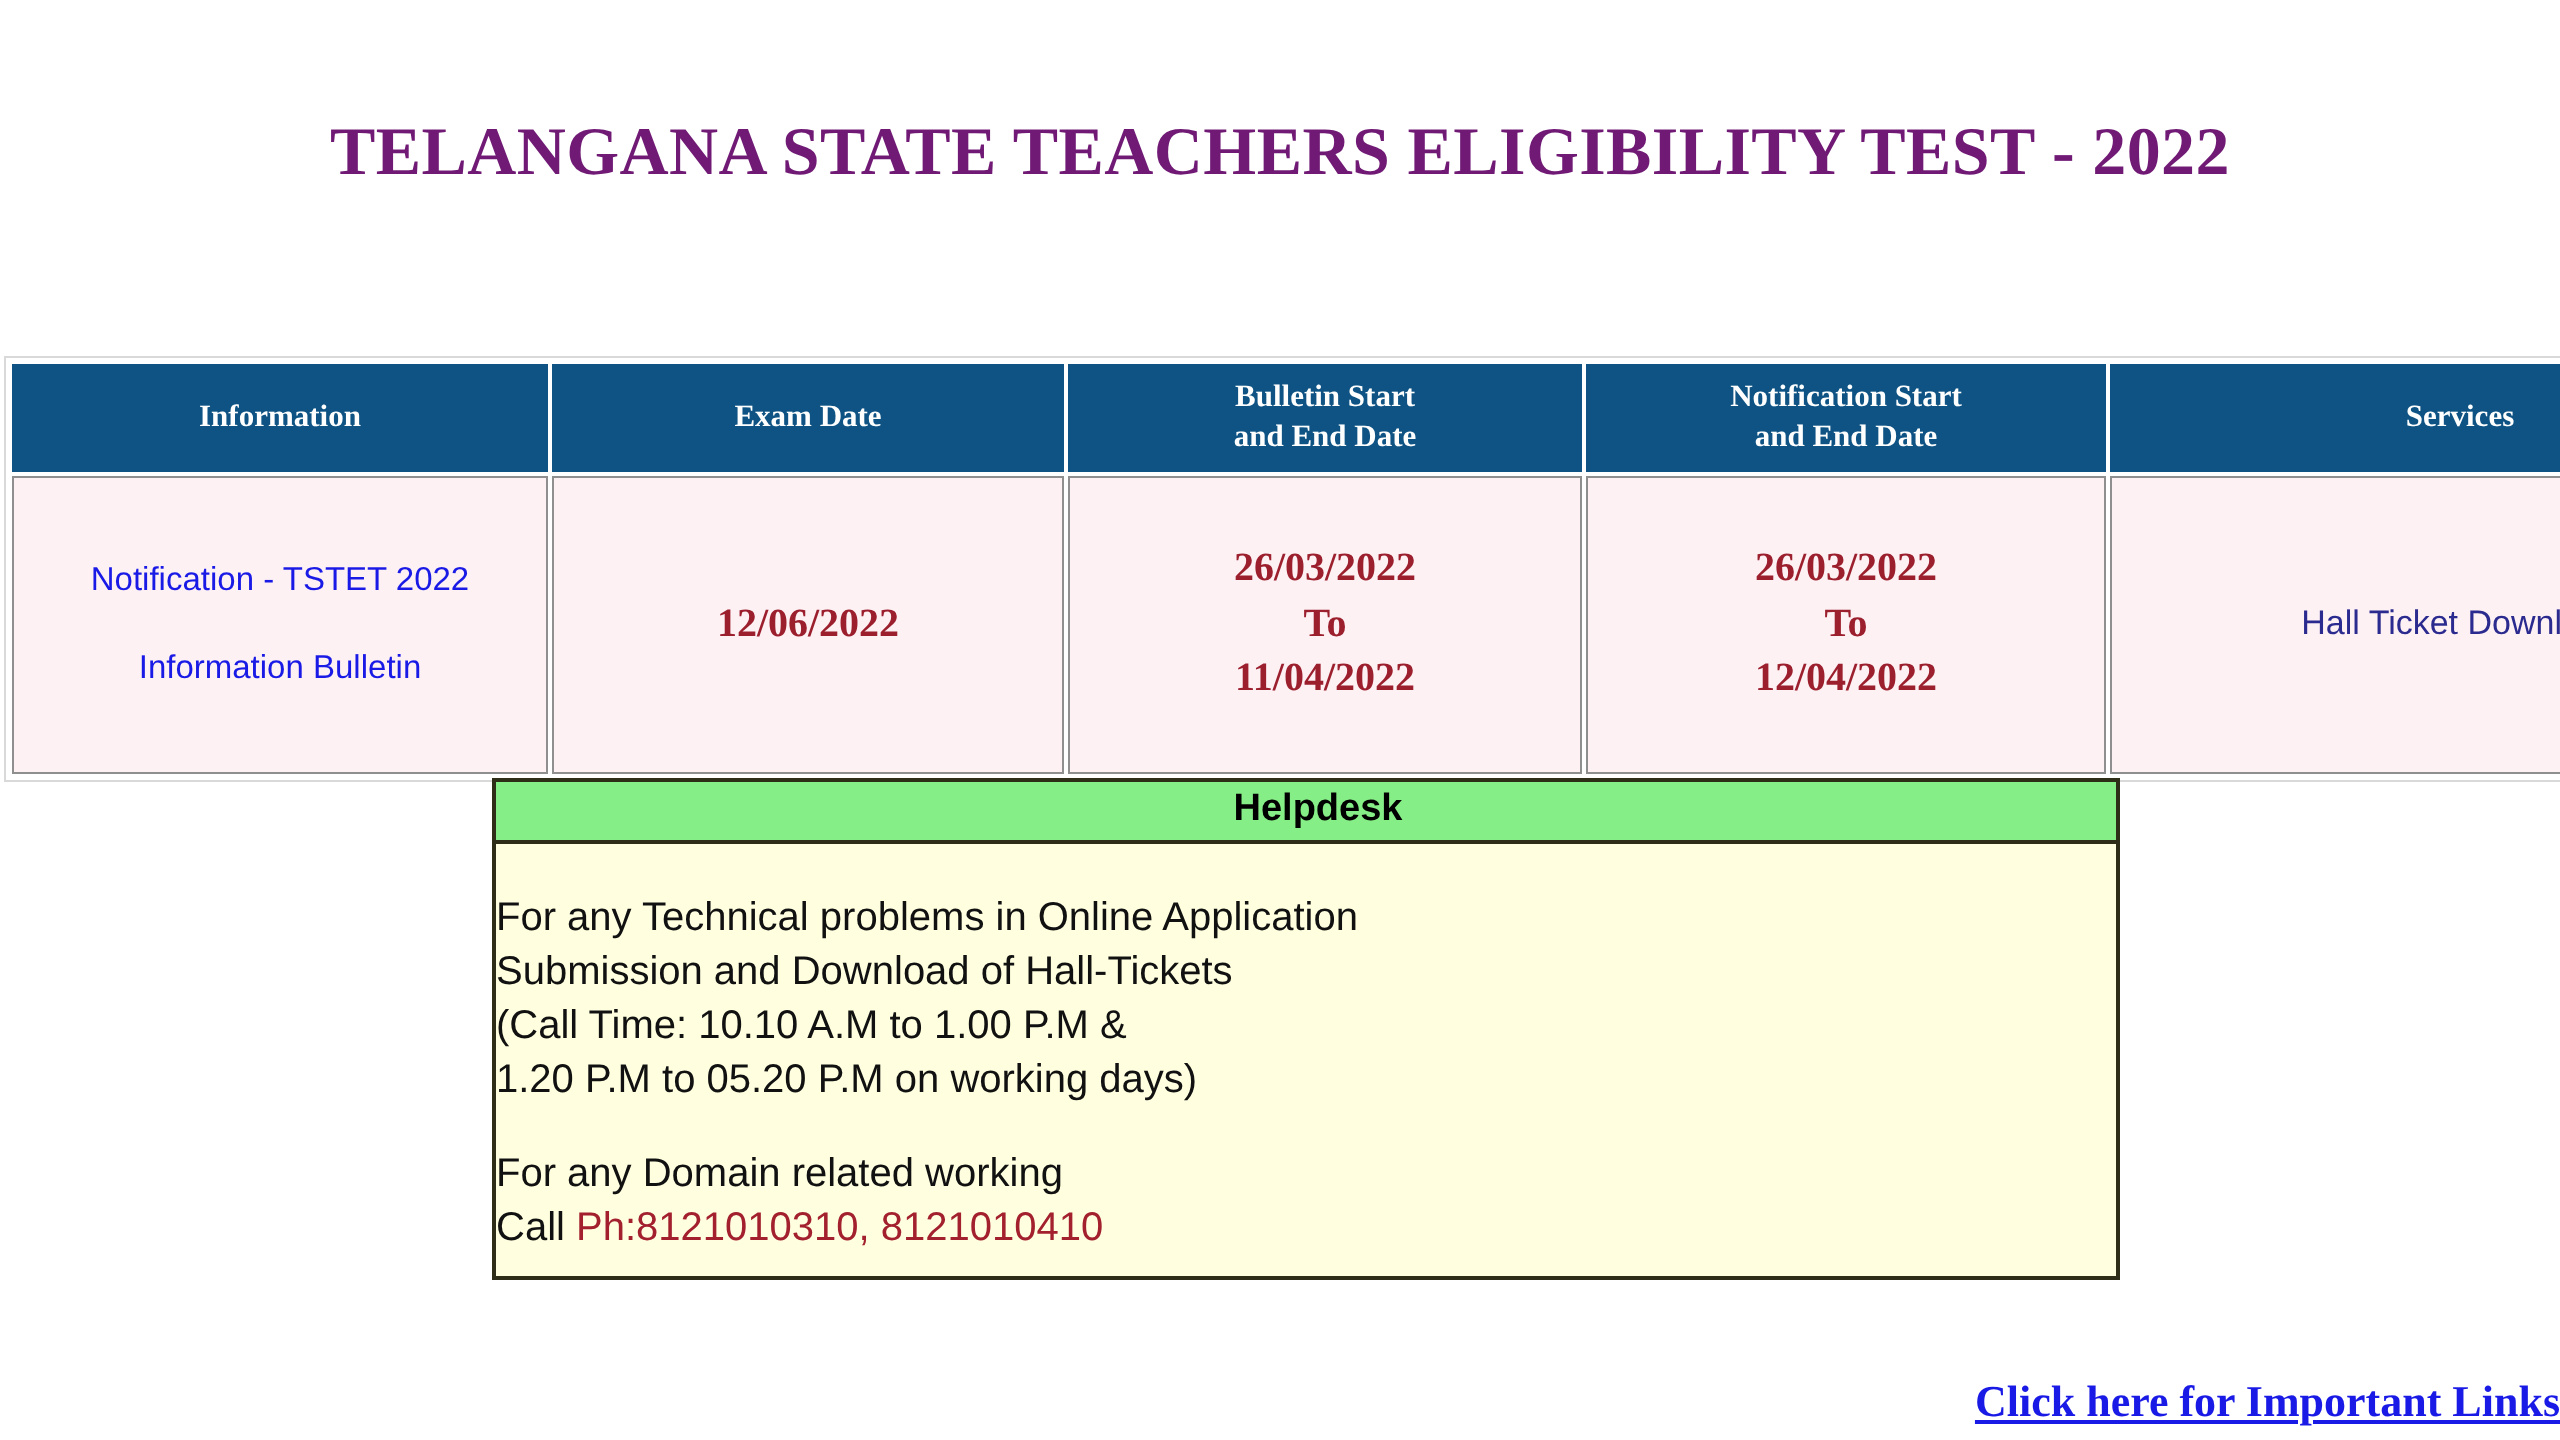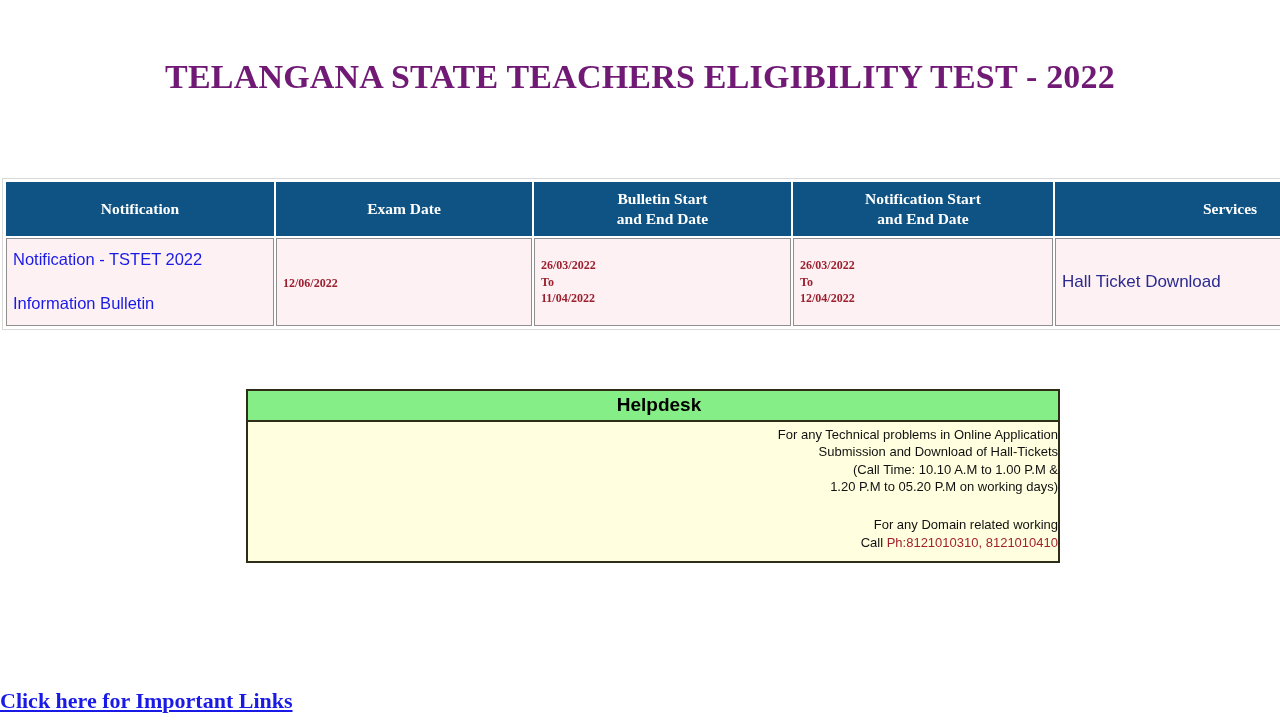--- a/index.html
+++ b/index.html
@@ -58,23 +58,23 @@
     text-align: center;
     vertical-align: middle;
     height: 54px;
     padding: 2px 4px;
     border: 1px solid #0e5383;
     box-sizing: border-box;
   }
   table.info-table td {
     background: #fdf1f4;
     border: 1px solid #8f8f8f;
-    text-align: left;
+    text-align: center;
     vertical-align: middle;
-    height: 88px;
+    height: 149px;
     padding: 4px 6px;
     box-sizing: border-box;
   }
   .col-notification { width: 268px; }
   .col-examdate     { width: 256px; }
   .col-payment      { width: 257px; }
   .col-application  { width: 260px; }
   .col-services     { width: 350px; }
 
   .cell-link {
@@ -94,21 +94,21 @@
     font-size: 17px;
     color: #2b2b8f;
     text-decoration: none;
     line-height: 1.2;
     white-space: nowrap;
   }
 
   .date-text {
     font-family: "Liberation Serif", serif;
     font-weight: bold;
-    font-size: 12px;
+    font-size: 20px;
     color: #9c1f2e;
     line-height: 1.38;
     white-space: nowrap;
   }
 
   
   .helpdesk {
     position: absolute;
     top: 389px;
     left: 246px;
@@ -122,58 +122,58 @@
     border-bottom: 2px solid #2e2e18;
     text-align: center;
     font-family: "Liberation Sans", sans-serif;
     font-weight: bold;
     font-size: 19px;
     color: #000000;
     padding: 3px 0 4px 12px;
     line-height: 1.15;
   }
   .helpdesk-body {
-    padding: 4px 0 10px 0;
-    text-align: right;
-    font-family: "Liberation Sans", sans-serif;
-    font-size: 13px;
+    padding: 24px 0 10px 0;
+    text-align: left;
+    font-family: "Liberation Sans", sans-serif;
+    font-size: 20px;
     color: #111111;
     line-height: 1.35;
   }
   .helpdesk-body .line { white-space: nowrap; }
   .helpdesk-body .spacer { height: 20px; }
   .phone { color: #a3202f; }
 
   
   .bottom-link-wrap {
     position: absolute;
     top: 688px;
     left: 0;
     width: 1280px;
-    text-align: left;
+    text-align: right;
   }
   .bottom-link {
     font-family: "Liberation Serif", serif;
     font-weight: bold;
     font-size: 22px;
     color: #1a1ae6;
     text-decoration: underline;
     white-space: nowrap;
   }
 </style>
 </head>
 <body>
 
 <div class="page-title">TELANGANA STATE TEACHERS ELIGIBILITY TEST - 2022</div>
 
 <div class="info-table-wrap">
   <table class="info-table">
     <thead>
       <tr>
-        <th class="col-notification">Notification</th>
+        <th class="col-notification">Information</th>
         <th class="col-examdate">Exam Date</th>
         <th class="col-payment">
           <span>Bulletin Start</span><br>
           <span>and End Date</span>
         </th>
         <th class="col-application">
           <span>Notification Start</span><br>
           <span>and End Date</span>
         </th>
         <th class="col-services">Services</th>

